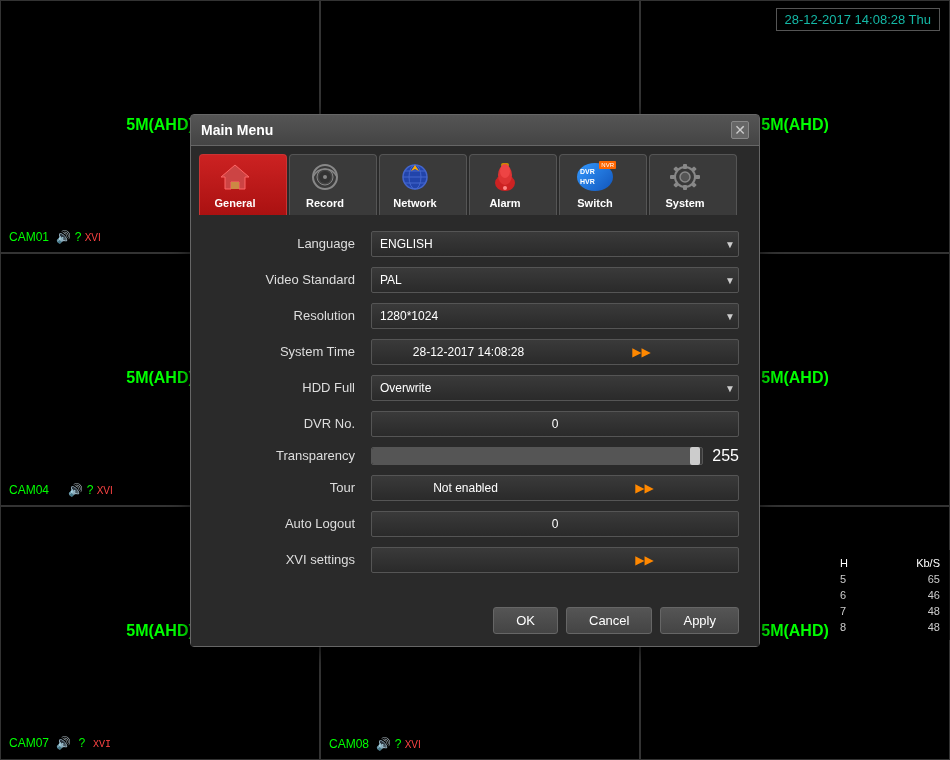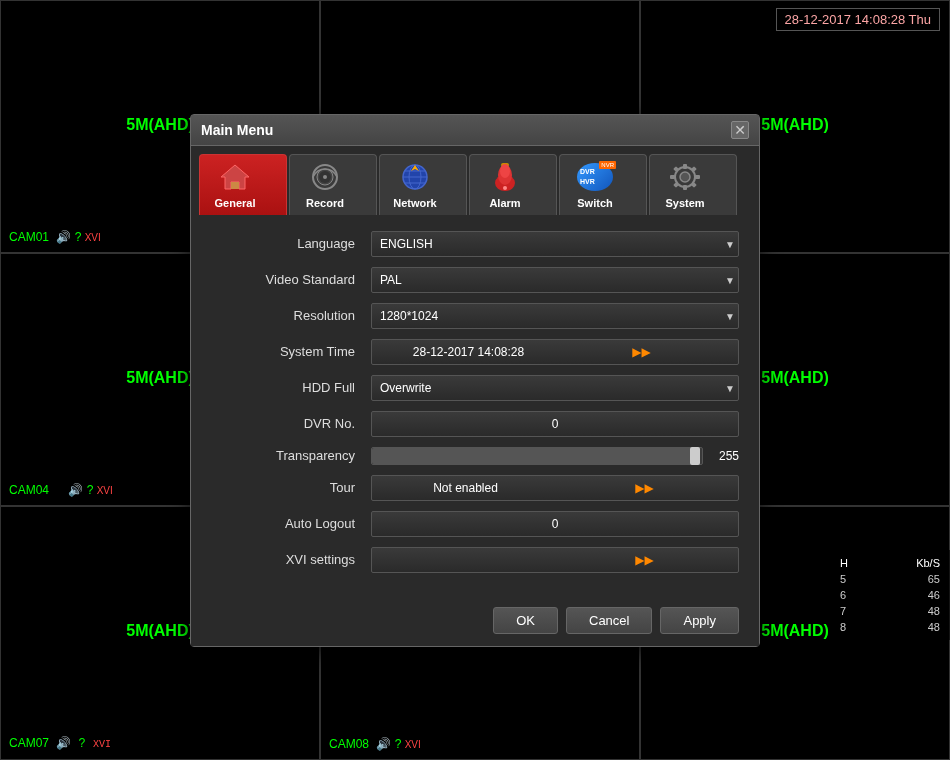--- a/index.html
+++ b/index.html
@@ -42,21 +42,21 @@
       bottom: 8px;
       left: 8px;
     }
 
     
     .datetime-bar {
       position: absolute;
       top: 8px;
       right: 10px;
       background: rgba(0,0,0,0.7);
-      color: #fca5a5;
+      color: #14b8a6;
       font-size: 13px;
       padding: 3px 8px;
       border: 1px solid #555;
       text-align: center;
     }
 
     
     .stats-overlay {
       position: absolute;
       bottom: 120px;
@@ -251,21 +251,21 @@
       height: 18px;
       background: #ccc;
       border-radius: 2px;
       position: absolute;
       top: 50%;
       right: 0;
       transform: translateY(-50%);
     }
     .slider-value {
       color: #fff;
-      font-size: 12px;
+      font-size: 16px;
       min-width: 30px;
       text-align: right;
     }
 
     
     .arrow-row {
       display: flex;
       align-items: center;
       background: linear-gradient(180deg, #3a3a3a 0%, #2a2a2a 100%);
       border: 1px solid #555;

